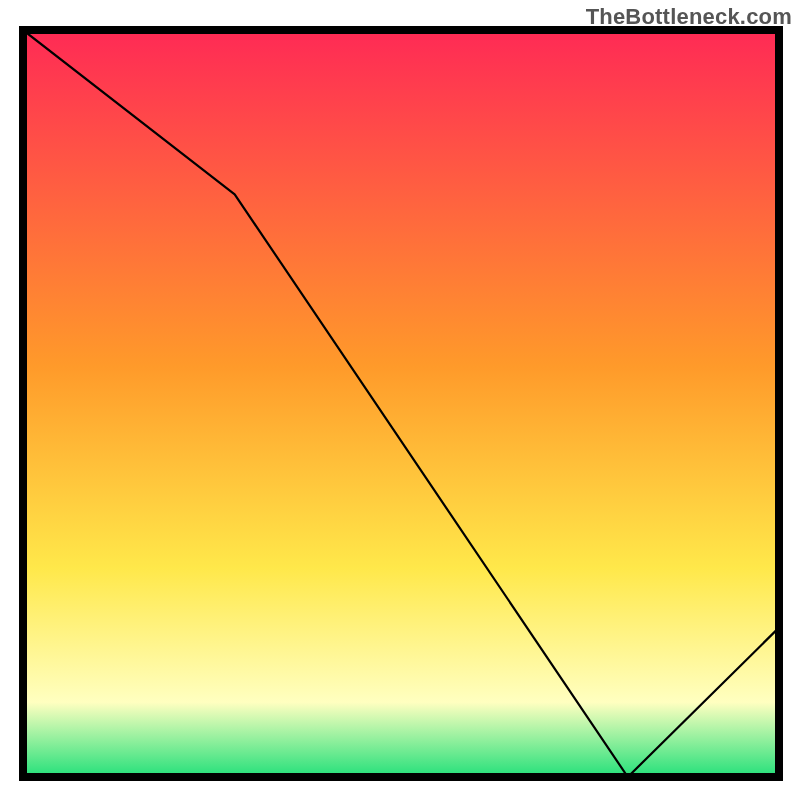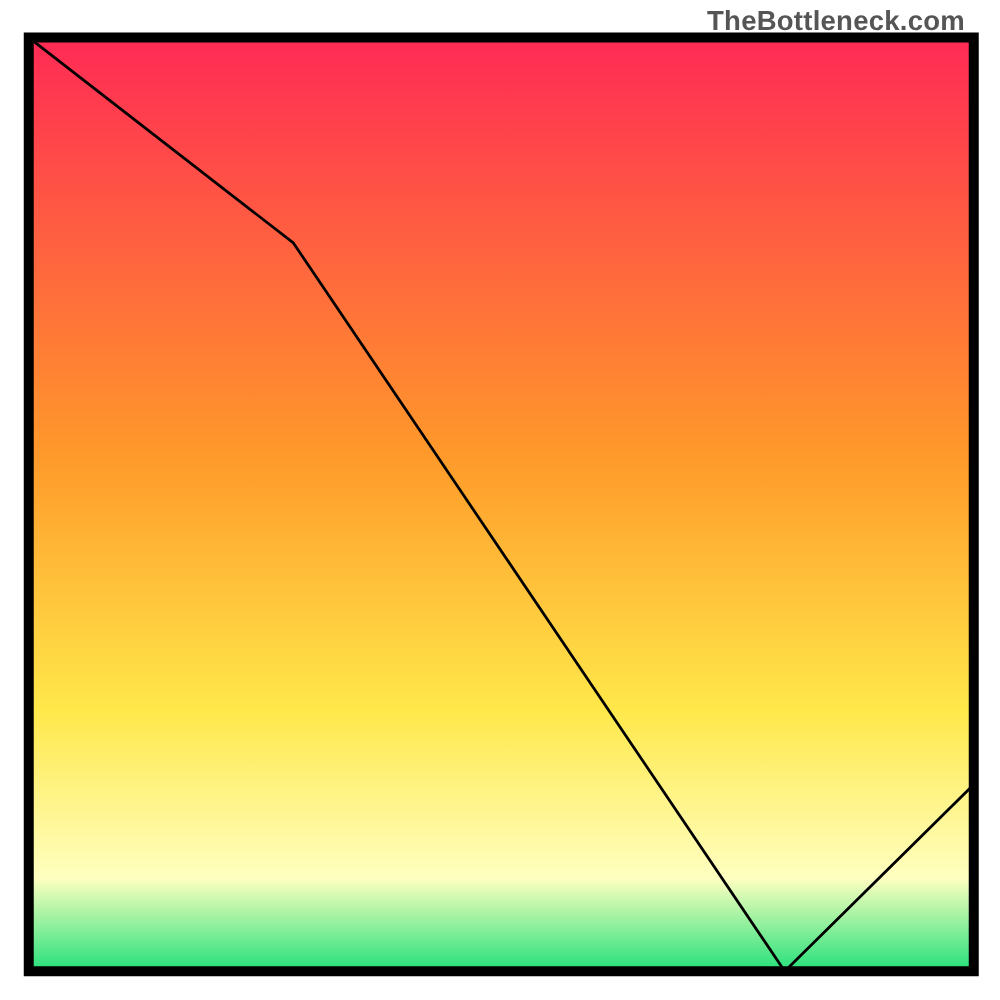--- a/index.html
+++ b/index.html
@@ -12,21 +12,21 @@
     overflow: hidden;
   }
   .frame {
     position: relative;
     width: 800px;
     height: 800px;
   }
   .watermark {
     position: absolute;
     top: 4px;
-    right: 28px;
+    right: 8px;
     font-size: 22px;
     font-weight: 600;
     color: #555;
     letter-spacing: 0.2px;
   }
   svg {
     position: absolute;
     top: 0;
     left: 0;
   }

